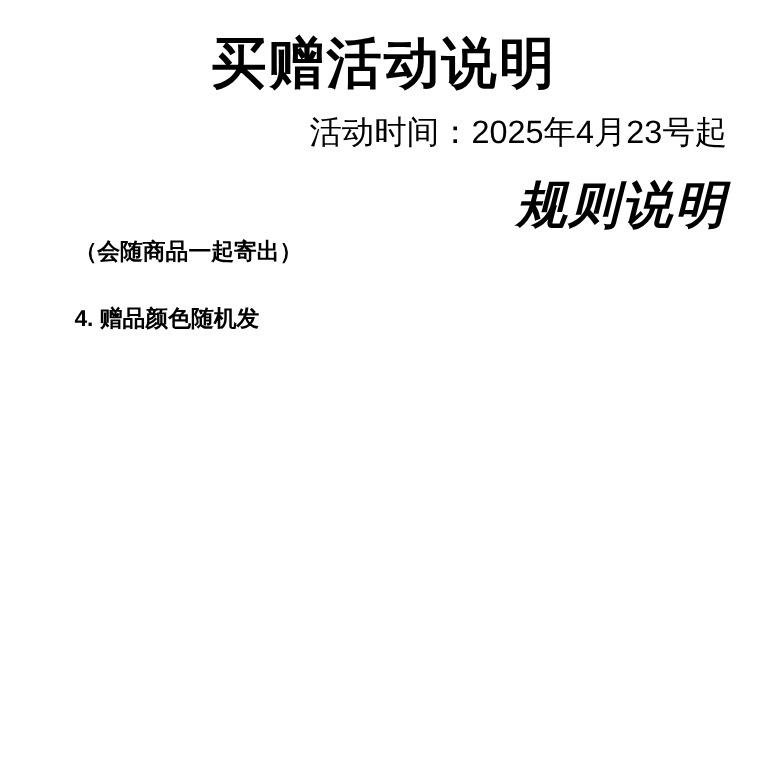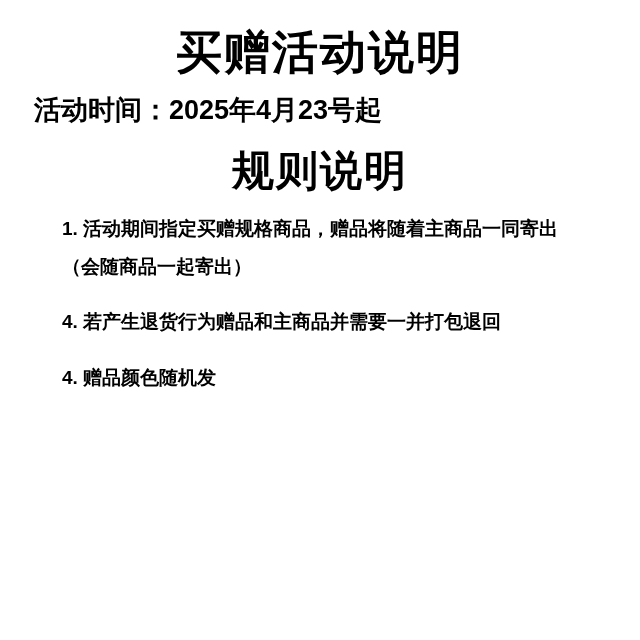--- a/index.html
+++ b/index.html
@@ -26,36 +26,37 @@
   .title {
     text-align: center;
     font-size: 46px;
     font-weight: 700;
     letter-spacing: 2px;
     line-height: 1.15;
     margin-top: 8px;
     margin-bottom: 6px;
   }
   .subtitle {
-    text-align: left;
+    text-align: right;
     font-size: 27px;
-    font-weight: 700;
+    font-weight: 400;
     line-height: 1.3;
     margin-top: 8px;
     margin-bottom: 4px;
     white-space: nowrap;
   }
   .section-title {
-    text-align: center;
+    text-align: right;
     font-size: 42px;
     font-weight: 700;
     letter-spacing: 2px;
     line-height: 1.2;
     margin-top: 14px;
     margin-bottom: 18px;
+    font-style: italic;
   }
   .rules {
     margin: 0;
     padding: 0 4px 0 28px;
     list-style: none;
   }
   .rule {
     font-size: 19px;
     font-weight: 600;
     line-height: 1.55;
@@ -75,23 +76,21 @@
 <div class="page">
 
   <h1 class="title">买赠活动说明</h1>
 
   <div class="subtitle">活动时间：2025年4月23号起</div>
 
   <h2 class="section-title">规则说明</h2>
 
   <div class="rules">
 
-    <div class="rule">1. 活动期间指定买赠规格商品，赠品将随着主商品一同寄出</div>
     <div class="rule-cont">（会随商品一起寄出）</div>
 
 
 
-    <div class="rule">4. 若产生退货行为赠品和主商品并需要一并打包退回</div>
 
     <div class="rule">4. 赠品颜色随机发</div>
 
   </div>
 </div>
 
 </body></html>

